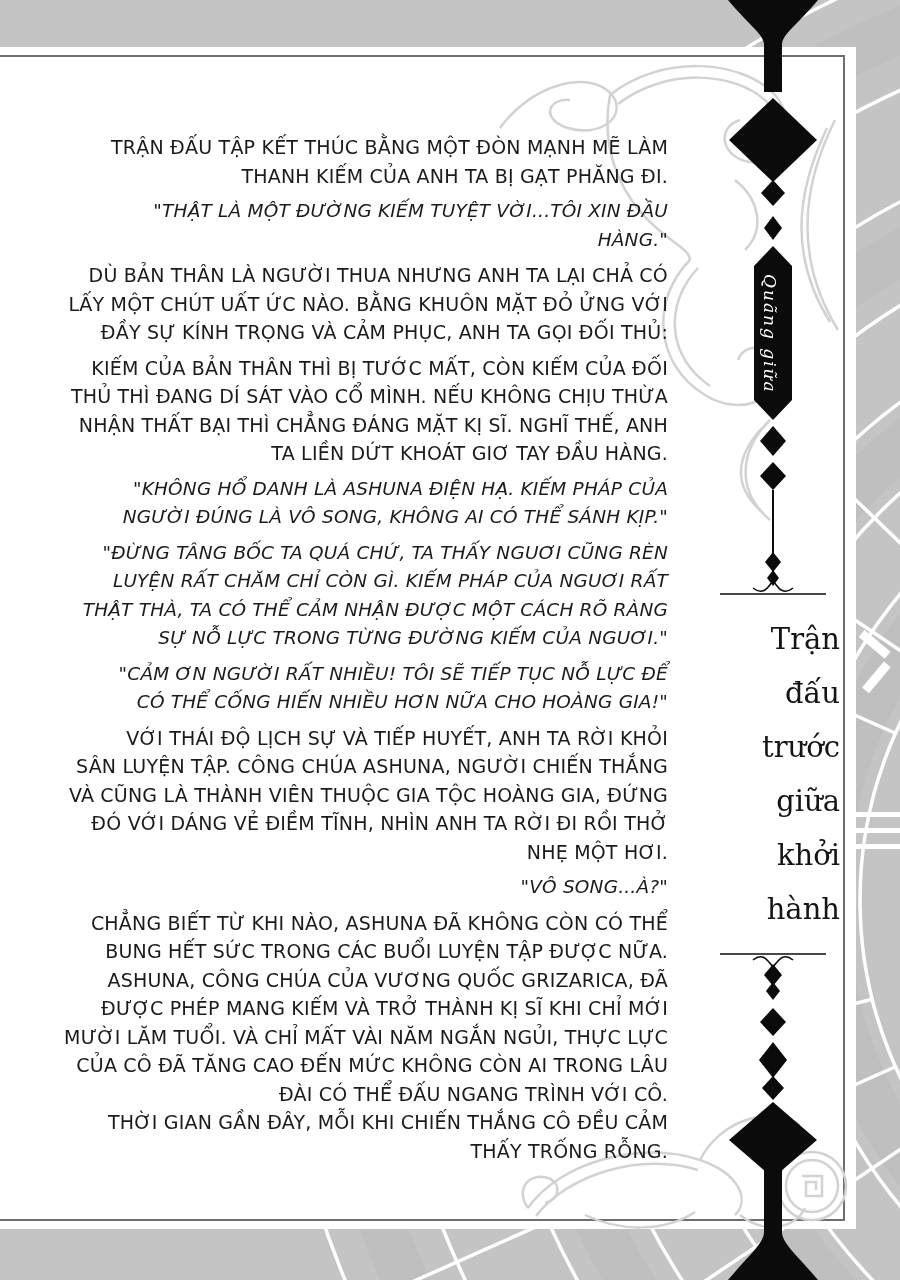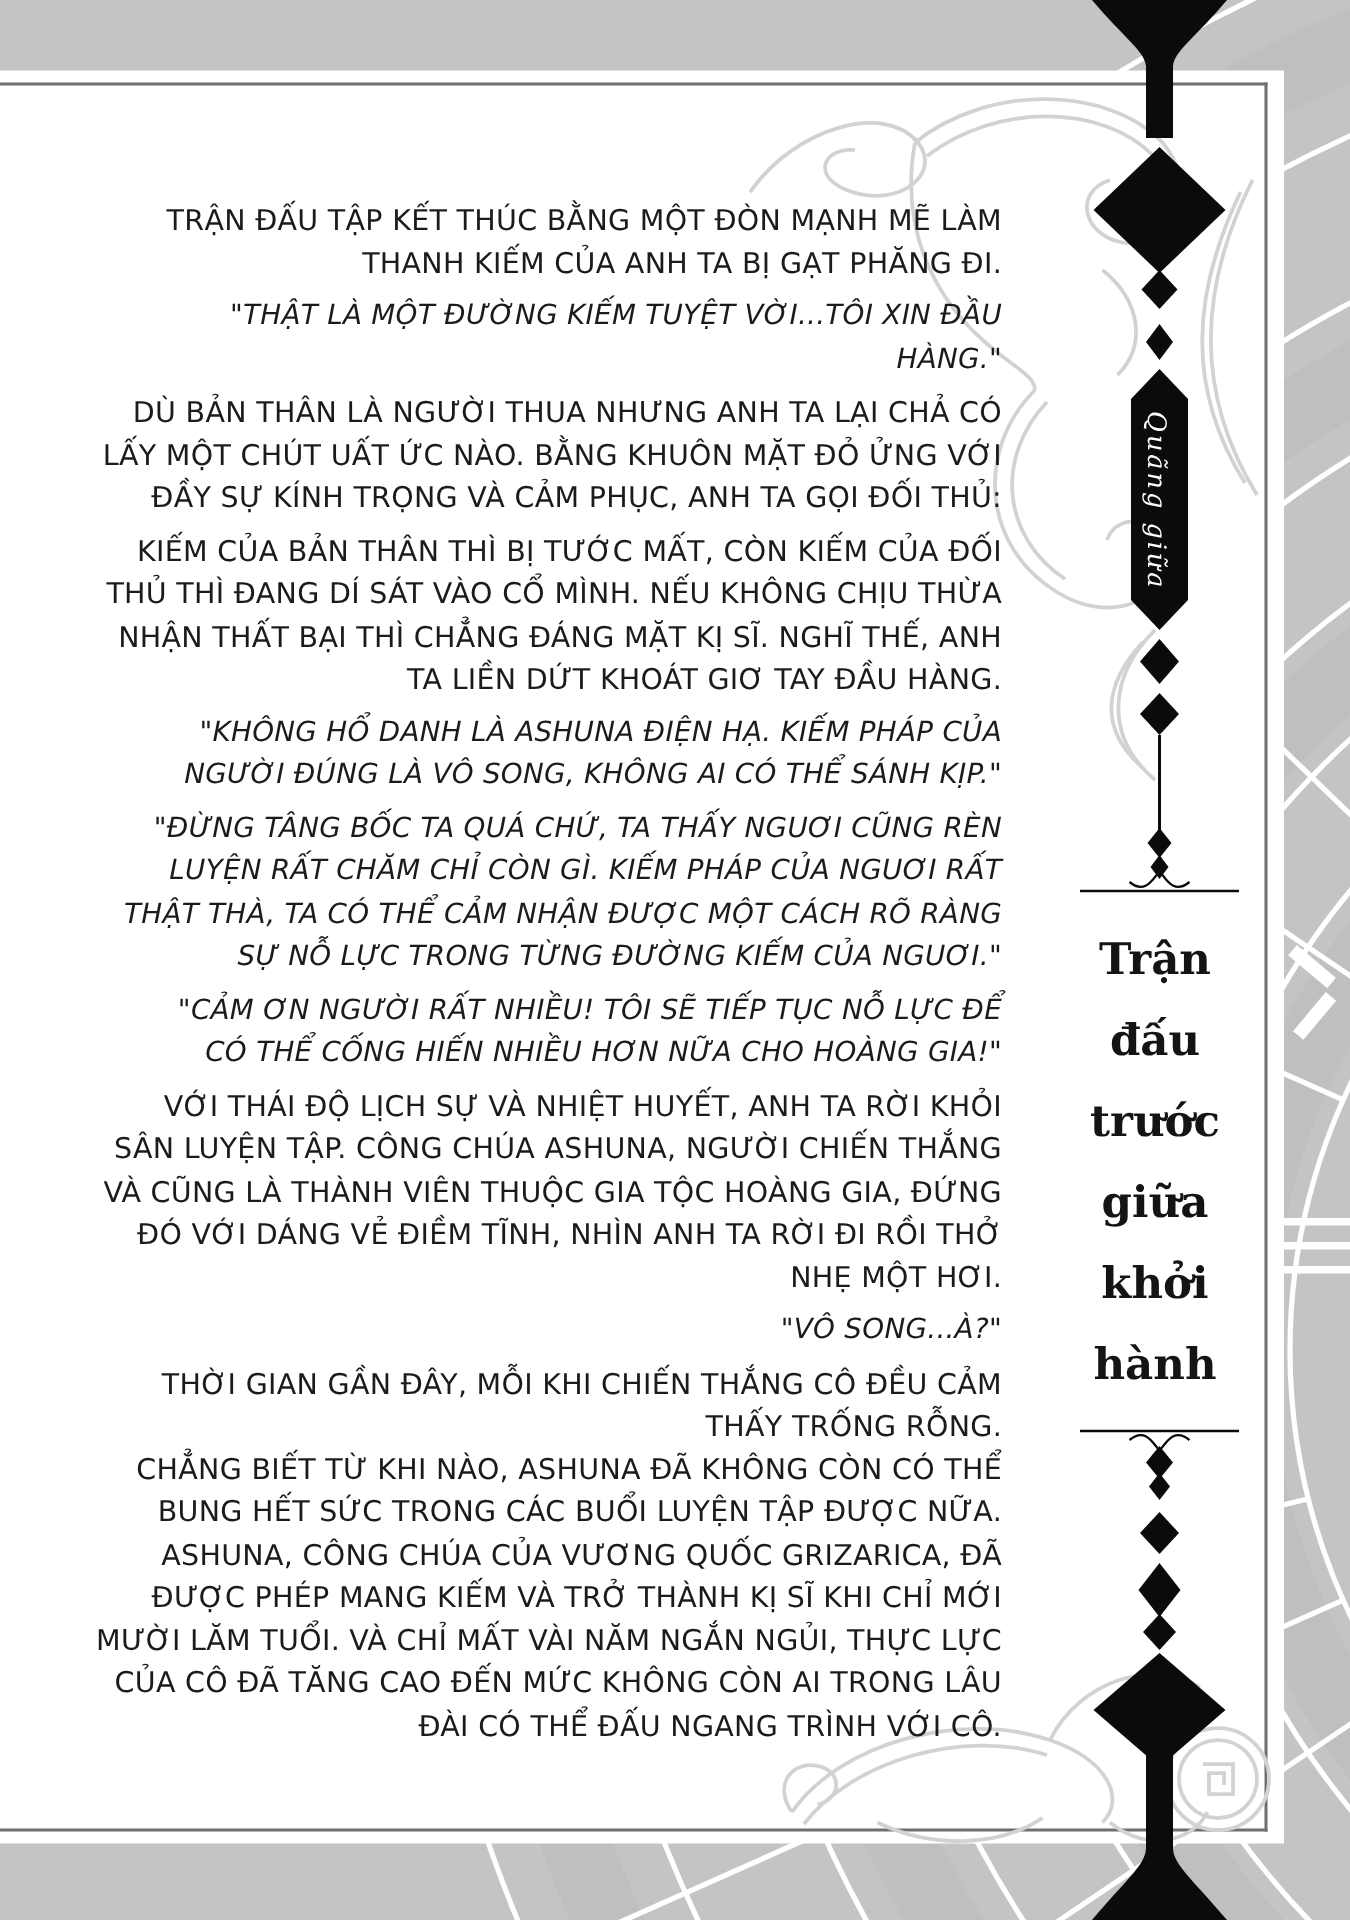--- a/index.html
+++ b/index.html
@@ -14,22 +14,22 @@
              color:#1b1b1b;font-size:19px;line-height:28.5px;letter-spacing:0.2px;text-align:right;}
   .body-text p{margin:0 0 7px 0;text-indent:24px;}
   .body-text p.quote{font-style:italic;font-size:18.5px;}
   .body-text p.tight{margin-bottom:0;}
   .ornament{position:absolute;left:690px;top:0;z-index:5;}
   .banner-label{position:absolute;left:746px;top:258px;width:48px;height:152px;z-index:6;
                 display:flex;align-items:center;justify-content:center;
                 writing-mode:vertical-rl;color:#ffffff;font-family:"DejaVu Serif",serif;
                 font-style:italic;font-size:17px;letter-spacing:2px;}
   .chapter-title{position:absolute;left:700px;top:612px;width:140px;height:324px;z-index:6;
-                 display:flex;flex-direction:column;align-items:center;
-                 font-family:"DejaVu Serif",serif;font-size:29px;color:#141414;font-weight:bold;}
+                 display:flex;flex-direction:column;align-items:flex-end;
+                 font-family:"DejaVu Serif",serif;font-size:29px;color:#141414;}
   .chapter-title .word{height:54px;display:flex;align-items:center;}
 </style>
 </head>
 <body>
 
 <div class="canvas">
 
   <svg class="margin-art" width="900" height="1280" viewBox="0 0 900 1280">
     <g stroke="#bcbcbc" stroke-width="46" fill="none" opacity="0.6">
       <circle cx="1270" cy="900" r="445"></circle>
@@ -105,24 +105,24 @@
   </svg>
 
   <div class="body-text">
     <p>TRẬN ĐẤU TẬP KẾT THÚC BẰNG MỘT ĐÒN MẠNH MẼ LÀM THANH KIẾM CỦA ANH TA BỊ GẠT PHĂNG ĐI.</p>
     <p class="quote">"THẬT LÀ MỘT ĐƯỜNG KIẾM TUYỆT VỜI...TÔI XIN ĐẦU HÀNG."</p>
     <p>DÙ BẢN THÂN LÀ NGƯỜI THUA NHƯNG ANH TA LẠI CHẢ CÓ LẤY MỘT CHÚT UẤT ỨC NÀO. BẰNG KHUÔN MẶT ĐỎ ỬNG VỚI ĐẦY SỰ KÍNH TRỌNG VÀ CẢM PHỤC, ANH TA GỌI ĐỐI THỦ:</p>
     <p>KIẾM CỦA BẢN THÂN THÌ BỊ TƯỚC MẤT, CÒN KIẾM CỦA ĐỐI THỦ THÌ ĐANG DÍ SÁT VÀO CỔ MÌNH. NẾU KHÔNG CHỊU THỪA NHẬN THẤT BẠI THÌ CHẲNG ĐÁNG MẶT KỊ SĨ. NGHĨ THẾ, ANH TA LIỀN DỨT KHOÁT GIƠ TAY ĐẦU HÀNG.</p>
     <p class="quote">"KHÔNG HỔ DANH LÀ ASHUNA ĐIỆN HẠ. KIẾM PHÁP CỦA NGƯỜI ĐÚNG LÀ VÔ SONG, KHÔNG AI CÓ THỂ SÁNH KỊP."</p>
     <p class="quote">"ĐỪNG TÂNG BỐC TA QUÁ CHỨ, TA THẤY NGUƠI CŨNG RÈN LUYỆN RẤT CHĂM CHỈ CÒN GÌ. KIẾM PHÁP CỦA NGUƠI RẤT THẬT THÀ, TA CÓ THỂ CẢM NHẬN ĐƯỢC MỘT CÁCH RÕ RÀNG SỰ NỖ LỰC TRONG TỪNG ĐƯỜNG KIẾM CỦA NGUƠI."</p>
     <p class="quote">"CẢM ƠN NGƯỜI RẤT NHIỀU! TÔI SẼ TIẾP TỤC NỖ LỰC ĐỂ CÓ THỂ CỐNG HIẾN NHIỀU HƠN NỮA CHO HOÀNG GIA!"</p>
-    <p>VỚI THÁI ĐỘ LỊCH SỰ VÀ NHIỆT HUYẾT, ANH TA RỜI KHỎI SÂN LUYỆN TẬP. CÔNG CHÚA ASHUNA, NGƯỜI CHIẾN THẮNG VÀ CŨNG LÀ THÀNH VIÊN THUỘC GIA TỘC HOÀNG GIA, ĐỨNG ĐÓ VỚI DÁNG VẺ ĐIỀM TĨNH, NHÌN ANH TA RỜI ĐI RỒI THỞ NHẸ MỘT HƠI.</p>
+    <p>VỚI THÁI ĐỘ LỊCH SỰ VÀ TIẾP HUYẾT, ANH TA RỜI KHỎI SÂN LUYỆN TẬP. CÔNG CHÚA ASHUNA, NGƯỜI CHIẾN THẮNG VÀ CŨNG LÀ THÀNH VIÊN THUỘC GIA TỘC HOÀNG GIA, ĐỨNG ĐÓ VỚI DÁNG VẺ ĐIỀM TĨNH, NHÌN ANH TA RỜI ĐI RỒI THỞ NHẸ MỘT HƠI.</p>
     <p class="quote">"VÔ SONG...À?"</p>
+    <p class="tight">CHẲNG BIẾT TỪ KHI NÀO, ASHUNA ĐÃ KHÔNG CÒN CÓ THỂ BUNG HẾT SỨC TRONG CÁC BUỔI LUYỆN TẬP ĐƯỢC NỮA. ASHUNA, CÔNG CHÚA CỦA VƯƠNG QUỐC GRIZARICA, ĐÃ ĐƯỢC PHÉP MANG KIẾM VÀ TRỞ THÀNH KỊ SĨ KHI CHỈ MỚI MƯỜI LĂM TUỔI. VÀ CHỈ MẤT VÀI NĂM NGẮN NGỦI, THỰC LỰC CỦA CÔ ĐÃ TĂNG CAO ĐẾN MỨC KHÔNG CÒN AI TRONG LÂU ĐÀI CÓ THỂ ĐẤU NGANG TRÌNH VỚI CÔ.</p>
     <p class="tight">THỜI GIAN GẦN ĐÂY, MỖI KHI CHIẾN THẮNG CÔ ĐỀU CẢM THẤY TRỐNG RỖNG.</p>
-    <p class="tight">CHẲNG BIẾT TỪ KHI NÀO, ASHUNA ĐÃ KHÔNG CÒN CÓ THỂ BUNG HẾT SỨC TRONG CÁC BUỔI LUYỆN TẬP ĐƯỢC NỮA. ASHUNA, CÔNG CHÚA CỦA VƯƠNG QUỐC GRIZARICA, ĐÃ ĐƯỢC PHÉP MANG KIẾM VÀ TRỞ THÀNH KỊ SĨ KHI CHỈ MỚI MƯỜI LĂM TUỔI. VÀ CHỈ MẤT VÀI NĂM NGẮN NGỦI, THỰC LỰC CỦA CÔ ĐÃ TĂNG CAO ĐẾN MỨC KHÔNG CÒN AI TRONG LÂU ĐÀI CÓ THỂ ĐẤU NGANG TRÌNH VỚI CÔ.</p>
   </div>
 
   <svg class="ornament" width="170" height="1280" viewBox="0 0 170 1280">
     <g fill="#0b0b0b" stroke="none">
       <path d="M38,0 L128,0 C106,26 93,34 92,44 L92,92 L74,92 L74,44 C73,34 60,26 38,0 Z"></path>
       <polygon points="83,98 127,140 83,182 39,140"></polygon>
       <polygon points="83,180 95,193 83,206 71,193"></polygon>
       <polygon points="83,216 92,228 83,240 74,228"></polygon>
       <path d="M83,246 L102,266 L102,400 L83,420 L64,400 L64,266 Z"></path>
       <polygon points="83,426 96,441 83,456 70,441"></polygon>

